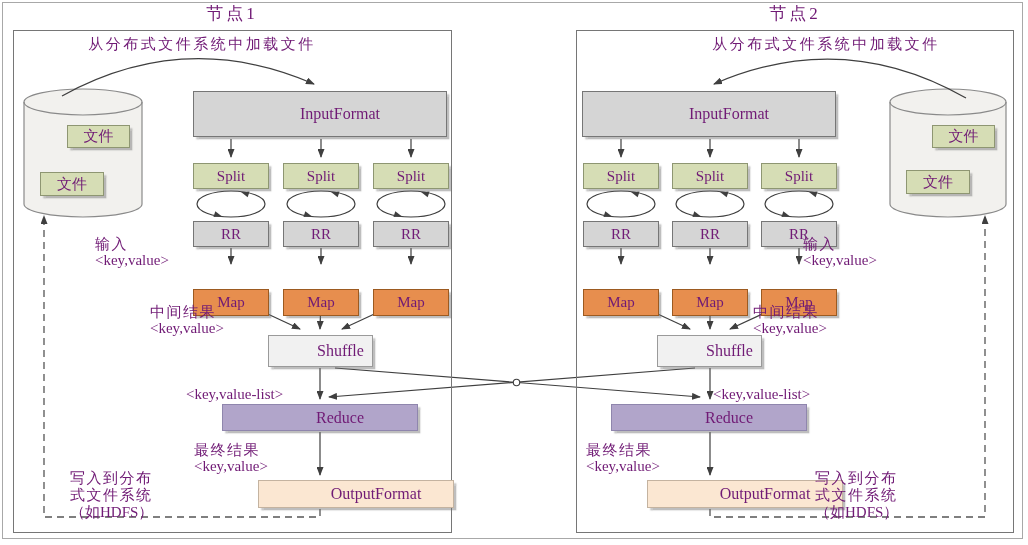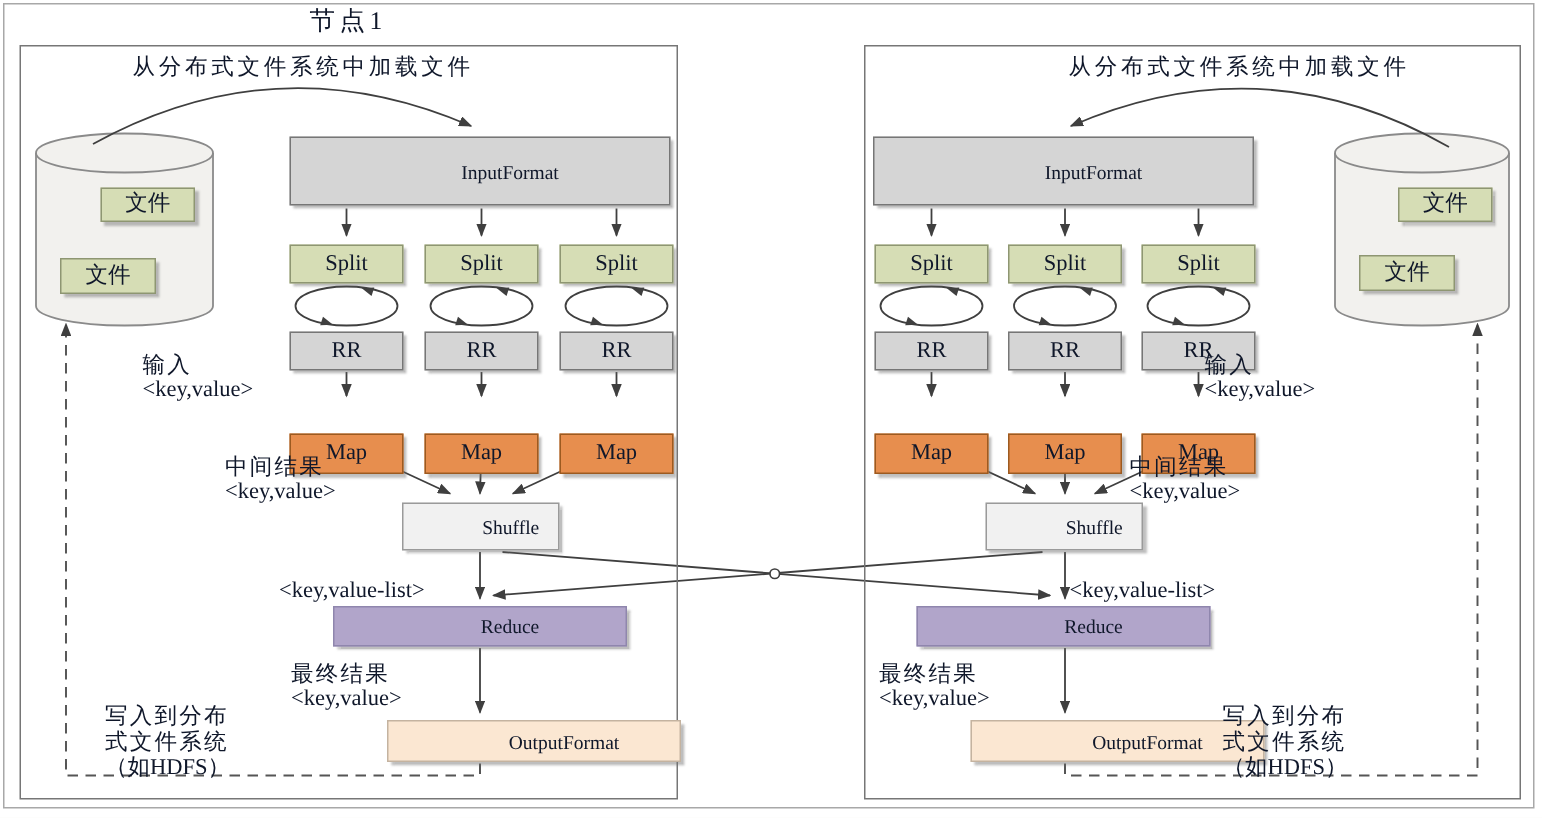--- a/index.html
+++ b/index.html
@@ -3,37 +3,37 @@
 <meta charset="utf-8">
 <style>
   :root{
     --box-gray:#d5d5d5; --box-green:#d6ddb5; --box-orange:#e78e4e;
     --box-shuffle:#f1f1f1; --box-purple:#b1a5ca; --box-peach:#fbe7d2;
     --cylinder:#f2f1ee; --arrow:#3f3f3f; --dashed:#555555; --border-dark:#767676;
   }
   html,body{margin:0;padding:0;background:#fbfbfa;}
   .stage{
     position:relative;width:1028px;height:545px;background:#ffffff;overflow:hidden;
-    font-family:"Liberation Serif","DejaVu Serif",serif;color:#0f172a;
+    font-family:"Liberation Serif","DejaVu Serif",serif;color:#701a75;
   }
   .outer-frame{position:absolute;left:2px;top:2px;width:1021px;height:537px;
     border:1.5px solid #a8a8a8;box-sizing:border-box;}
   .node-rect{position:absolute;top:30px;width:439px;height:503px;
     border:1px solid var(--border-dark);box-sizing:border-box;background:transparent;}
   .layer{position:absolute;left:0;top:0;pointer-events:none;}
   .box{position:absolute;box-sizing:border-box;display:flex;align-items:center;justify-content:center;
     border:1px solid var(--border-dark);font-size:15px;line-height:1;
     box-shadow:2.5px 2.5px 1.5px rgba(110,110,110,.45);z-index:3;}
   .gray{background:var(--box-gray);}
   .green{background:var(--box-green);border-color:#8e9672;}
   .orange{background:var(--box-orange);border-color:#9c5a20;margin-top:20px;}
   .shufflebg{background:var(--box-shuffle);border-color:#9a9a9a;}
   .purple{background:var(--box-purple);border-color:#8f86ad;}
   .peach{background:var(--box-peach);border-color:#c4b3a0;margin-left:36px;}
-  .big{font-size:13px;padding-left:40px;}
+  .big{font-size:16px;padding-left:40px;}
   .lbl{position:absolute;text-align:left;font-size:15px;line-height:16px;z-index:3;white-space:nowrap;}
   .cjk{letter-spacing:1.5px;}
   .node-title{position:absolute;top:2px;width:200px;text-align:center;font-size:17px;letter-spacing:3px;z-index:3;}
   .load-cap{position:absolute;top:35px;width:280px;text-align:center;font-size:15px;letter-spacing:2.5px;z-index:3;}
   .write-cap{line-height:17px;}
 </style>
 </head>
 <body>
 
 <div class="stage">
@@ -154,20 +154,21 @@
     <span class="cjk">最终结果</span><br>
     <span>&lt;key,value&gt;</span>
   </div>
   <div class="lbl write-cap" style="left:70px;top:470px;width:118px;">
     <span class="cjk">写入到分布</span><br>
     <span class="cjk">式文件系统</span><br>
     <span>（如HDFS）</span>
   </div>
 
   <div class="node-rect" style="left:576px;width:438px;"></div>
+  <div class="node-title" style="left:695px;">节点2</div>
   <div class="load-cap" style="left:686px;">从分布式文件系统中加载文件</div>
 
   <div class="box green" style="left:932px;top:125px;width:63px;height:23px;">文件</div>
   <div class="box green" style="left:906px;top:170px;width:64px;height:24px;">文件</div>
 
   <div class="box gray big" style="left:582px;top:91px;width:254px;height:46px;">InputFormat</div>
 
   <div class="box green" style="left:583px;top:163px;width:76px;height:26px;">Split</div>
   <div class="box green" style="left:672px;top:163px;width:76px;height:26px;">Split</div>
   <div class="box green" style="left:761px;top:163px;width:76px;height:26px;">Split</div>

